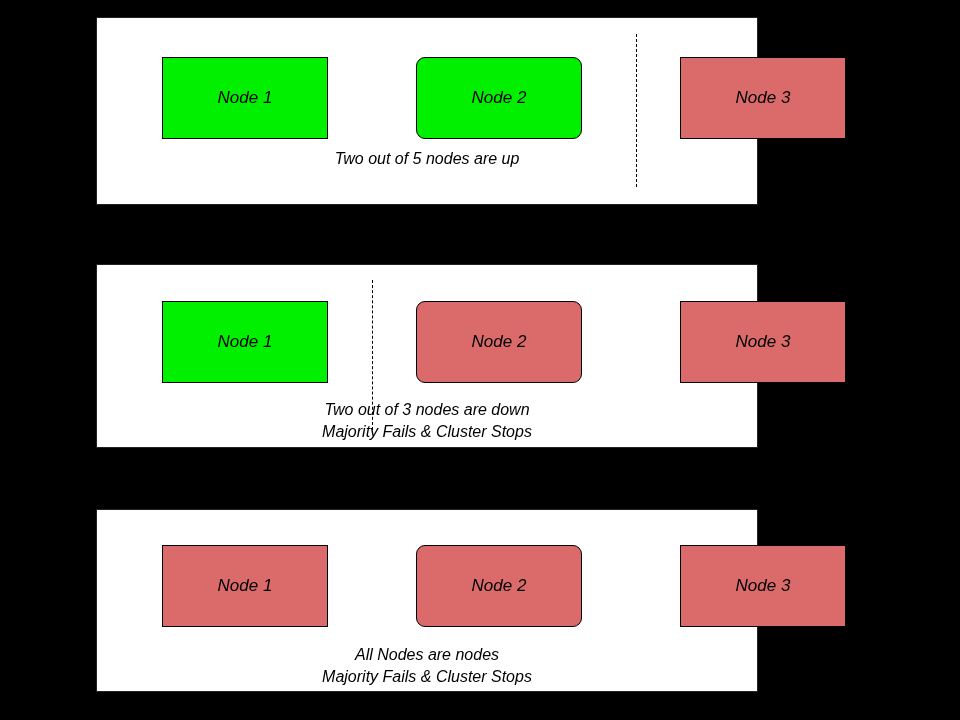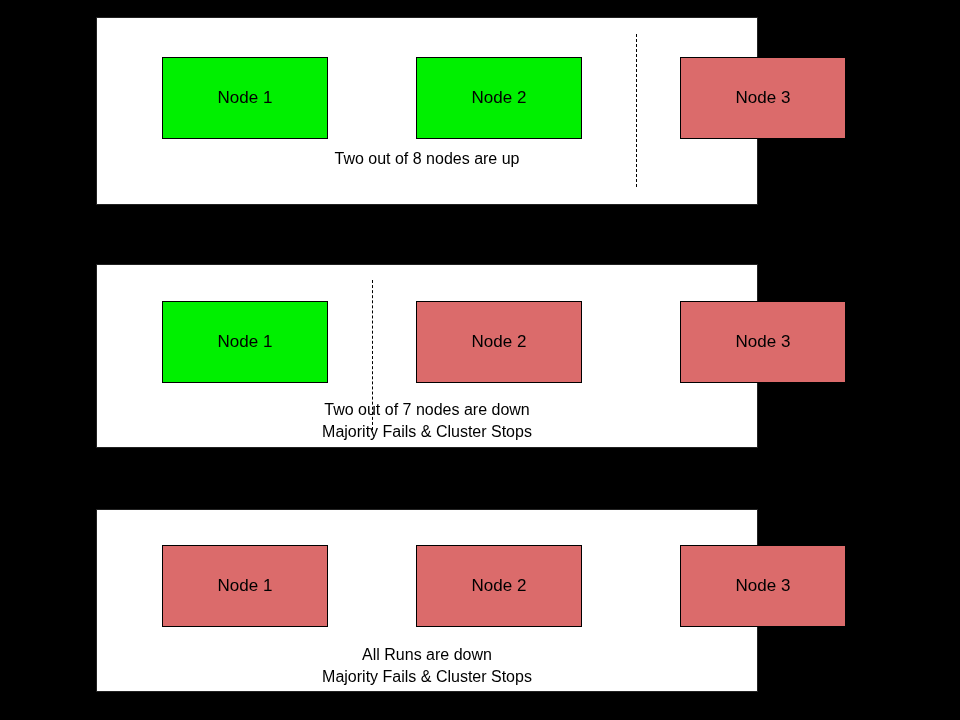--- a/index.html
+++ b/index.html
@@ -15,40 +15,41 @@
     background: var(--page_background, #000000);
     overflow: hidden;
   }
   .panel {
     position: absolute;
     left: 96px;
     width: 662px;
     background: var(--panel_background, #ffffff);
     border: 1px solid #222222;
     box-sizing: border-box;
+    font-style: italic;
   }
   .panel-1 { top: 17px;  height: 188px; }
   .panel-2 { top: 264px; height: 184px; }
   .panel-3 { top: 509px; height: 183px; }
 
   .node {
     position: absolute;
     width: 166px;
     height: 82px;
     border: 1px solid #000000;
     box-sizing: border-box;
     display: flex;
     align-items: center;
     justify-content: center;
   }
   .node[data-status="up"]   { background: var(--node_up, #00f000); }
   .node[data-status="down"] { background: var(--node_down, #db6b6b); }
 
   .col-1 { left: 65px; }
-  .col-2 { left: 319px; }
+  .col-2 { left: 319px; border-radius: 9px; }
   .col-3 { left: 583px; }
   .panel-1 .node { top: 39px; }
   .panel-2 .node { top: 36px; }
   .panel-3 .node { top: 35px; }
 
   .node-label {
     font-size: 17px;
     color: var(--text, #000000);
     white-space: nowrap;
   }
@@ -84,50 +85,50 @@
       <span class="node-label">Node 1</span>
     </div>
     <div class="node col-2" data-status="up">
       <span class="node-label">Node 2</span>
     </div>
     <div class="divider"></div>
     <div class="node col-3" data-status="down">
       <span class="node-label">Node 3</span>
     </div>
     <div class="caption">
-      <div>Two out of 8 nodes are up</div>
+      <div>Two out of 5 nodes are up</div>
     </div>
   </section>
 
   <section class="panel panel-2">
     <div class="node col-1" data-status="up">
       <span class="node-label">Node 1</span>
     </div>
     <div class="divider"></div>
     <div class="node col-2" data-status="down">
       <span class="node-label">Node 2</span>
     </div>
     <div class="node col-3" data-status="down">
       <span class="node-label">Node 3</span>
     </div>
     <div class="caption">
-      <div>Two out of 7 nodes are down</div>
+      <div>Two out of 3 nodes are down</div>
       <div>Majority Fails &amp; Cluster Stops</div>
     </div>
   </section>
 
   <section class="panel panel-3">
     <div class="node col-1" data-status="down">
       <span class="node-label">Node 1</span>
     </div>
     <div class="node col-2" data-status="down">
       <span class="node-label">Node 2</span>
     </div>
     <div class="node col-3" data-status="down">
       <span class="node-label">Node 3</span>
     </div>
     <div class="caption">
-      <div>All Runs are down</div>
+      <div>All Nodes are nodes</div>
       <div>Majority Fails &amp; Cluster Stops</div>
     </div>
   </section>
 
 </div>
 
 </body></html>

